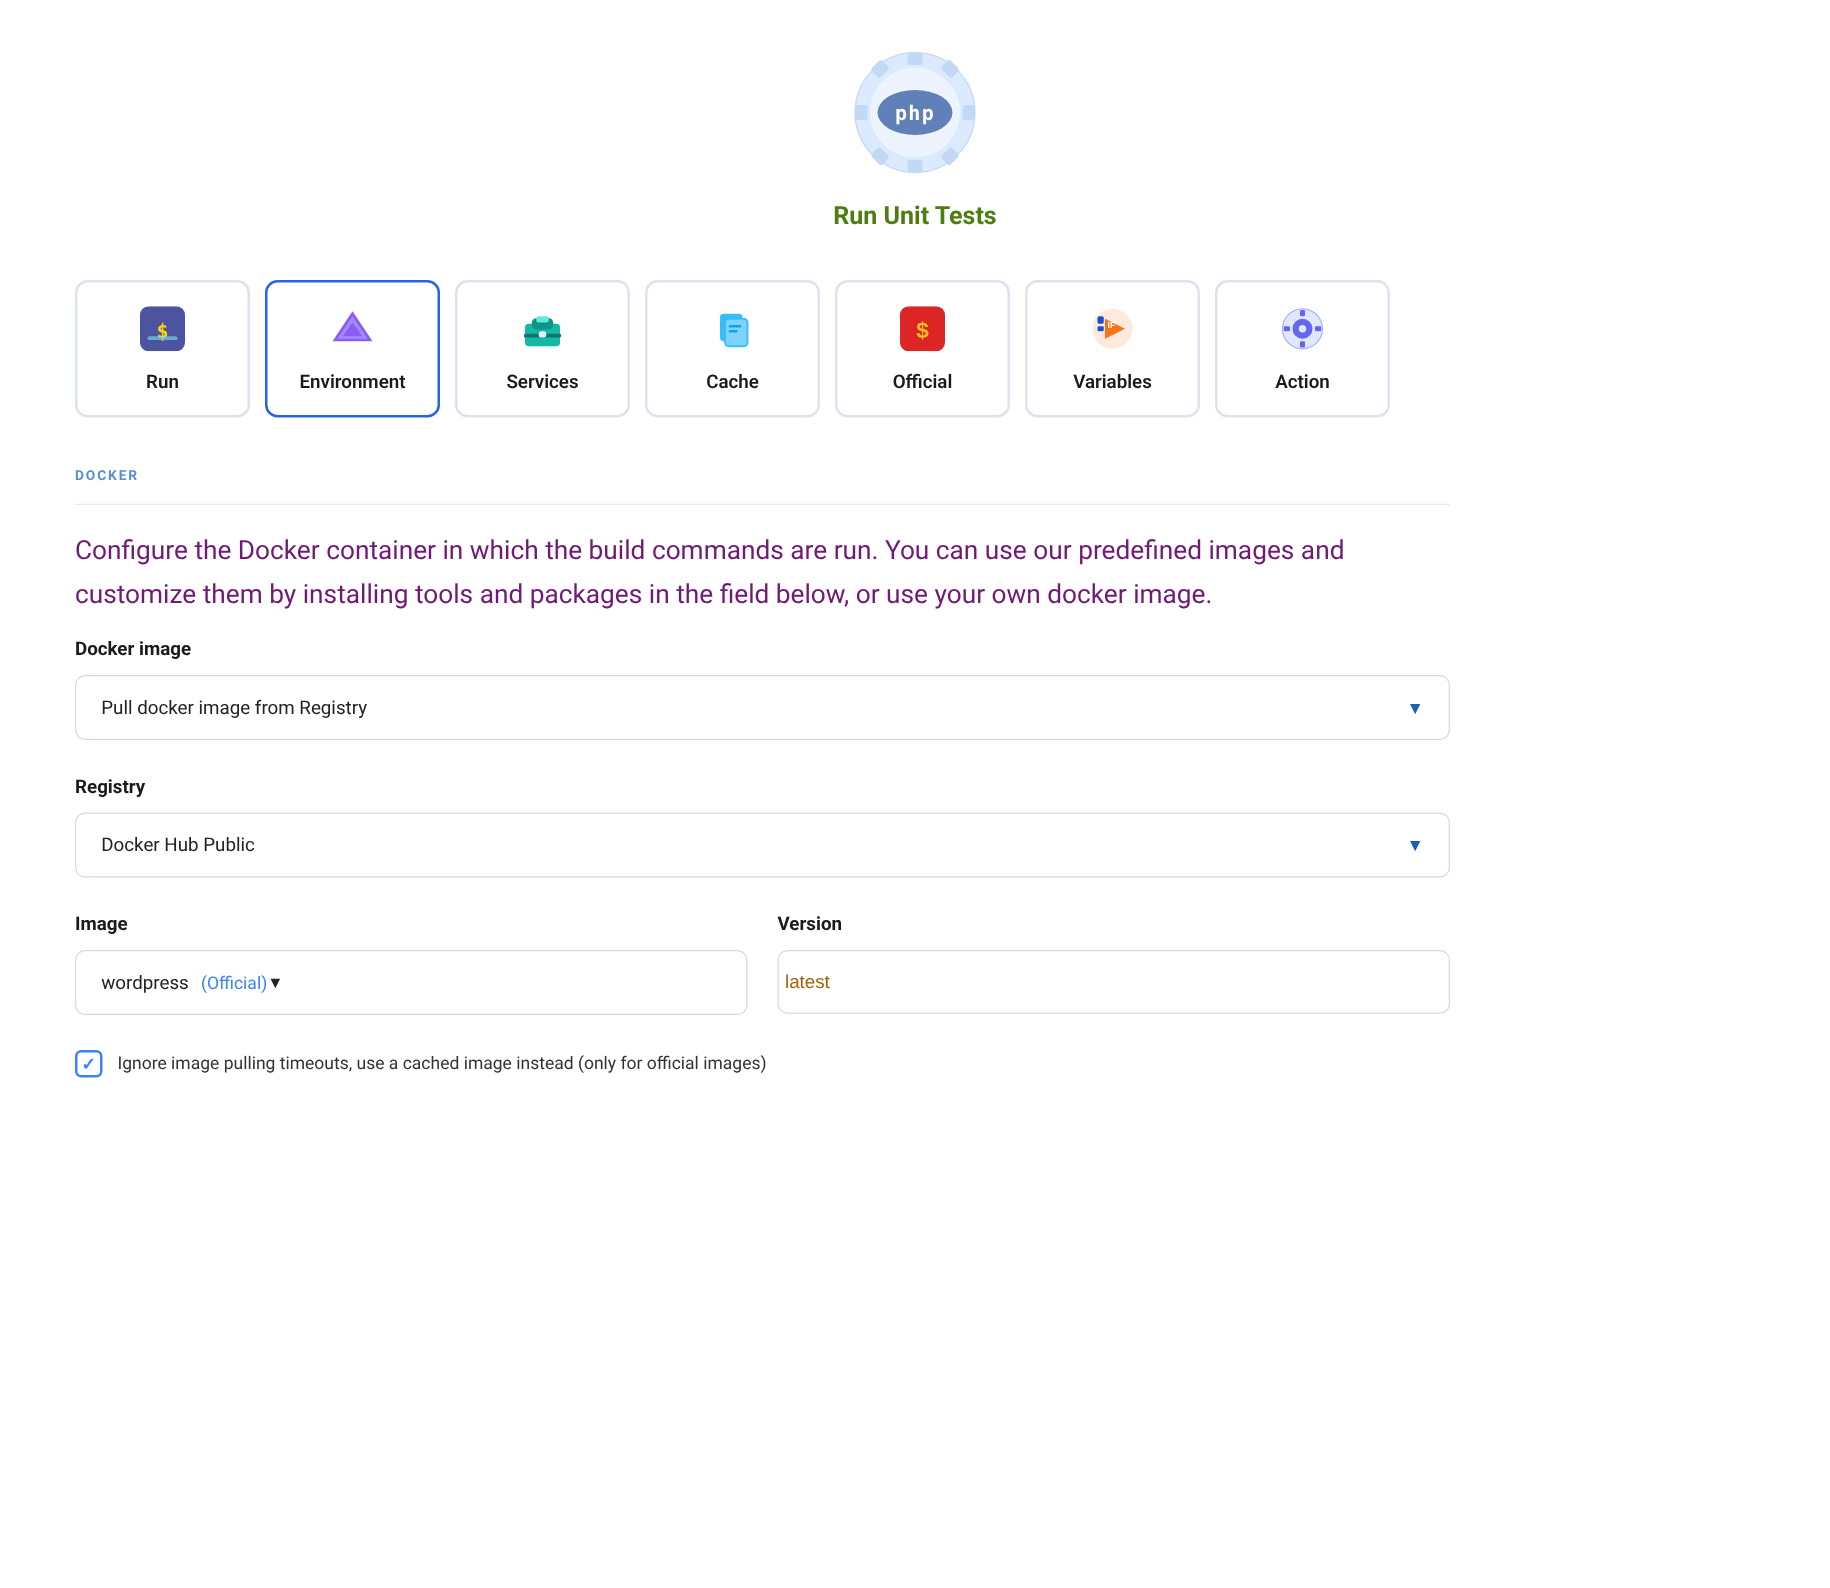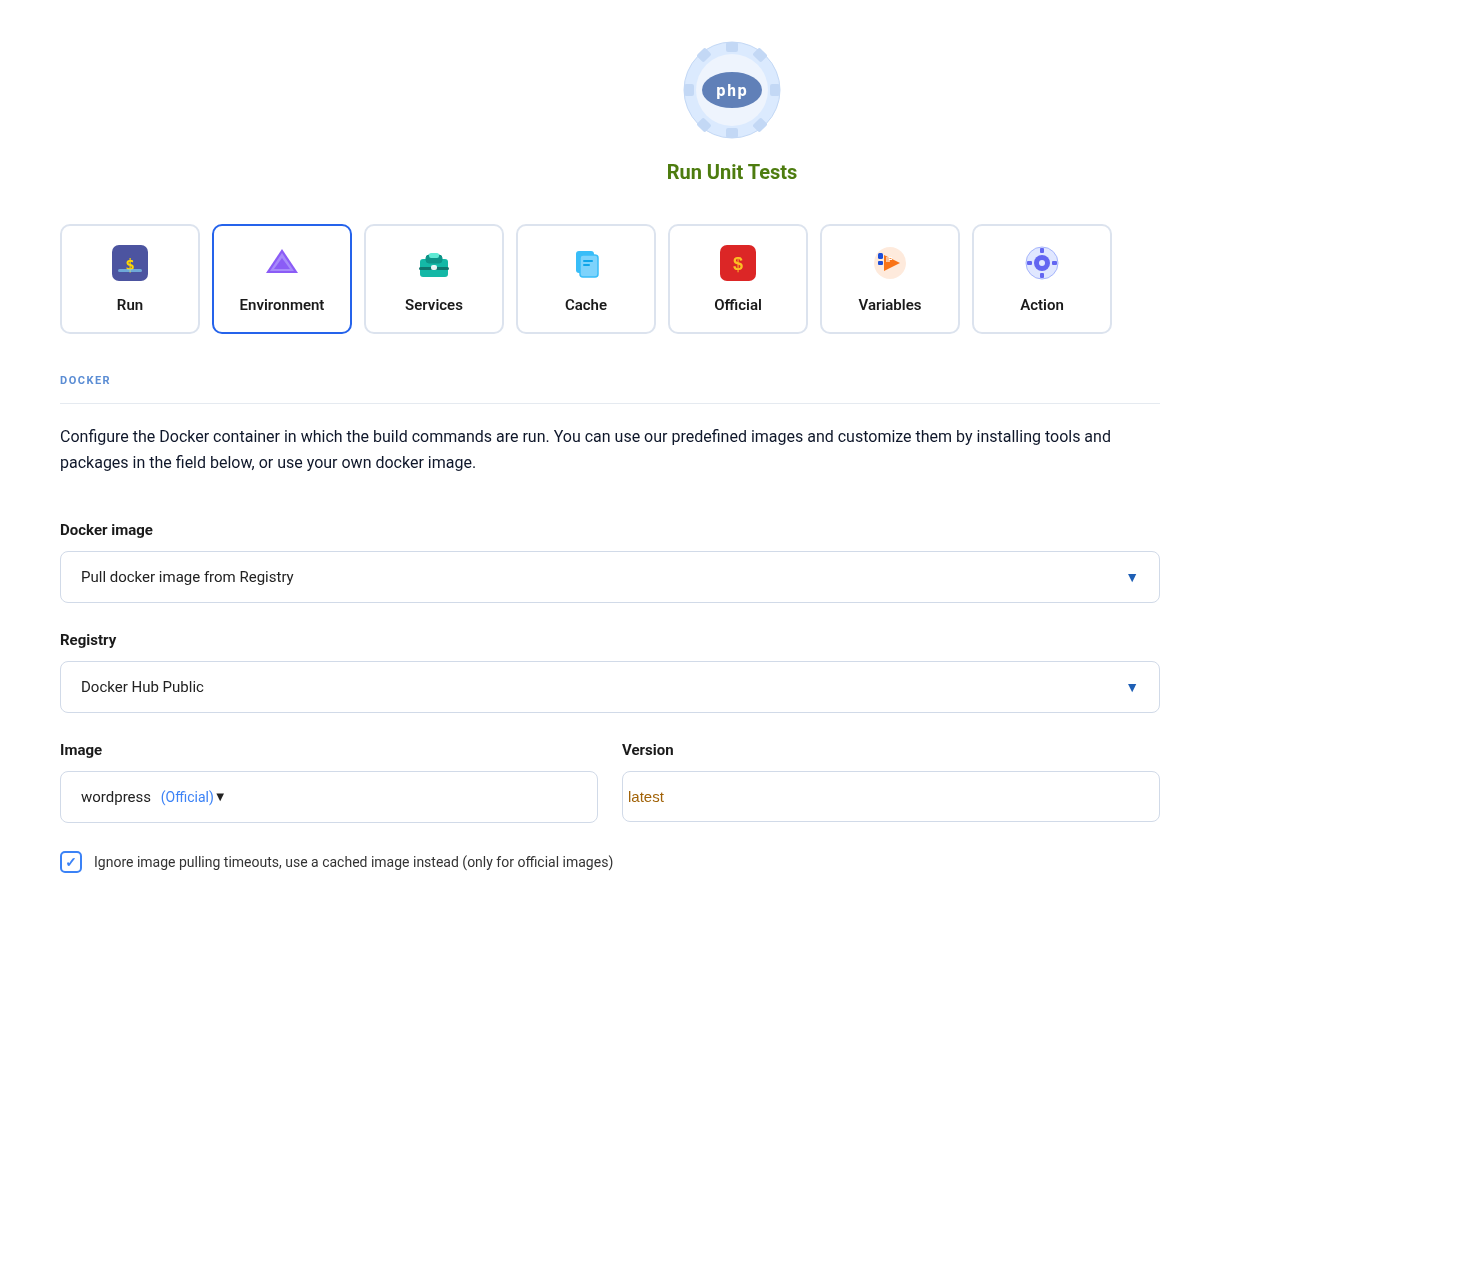--- a/index.html
+++ b/index.html
@@ -85,24 +85,24 @@
       color: #5b8dd4;
       text-transform: uppercase;
       margin-bottom: 16px;
     }
     .section-divider {
       border: none;
       border-top: 1px solid #e5eaf0;
       margin-bottom: 20px;
     }
     .section-description {
-      font-size: 16px;
-      color: #0f172a;
+      font-size: 21px;
+      color: #701a75;
       line-height: 1.65;
-      margin-bottom: 44px;
+      margin-bottom: 17px;
     }
 
     
     .field-group {
       margin-bottom: 28px;
     }
     .field-label {
       font-size: 15px;
       font-weight: 700;
       color: #1a1a1a;

